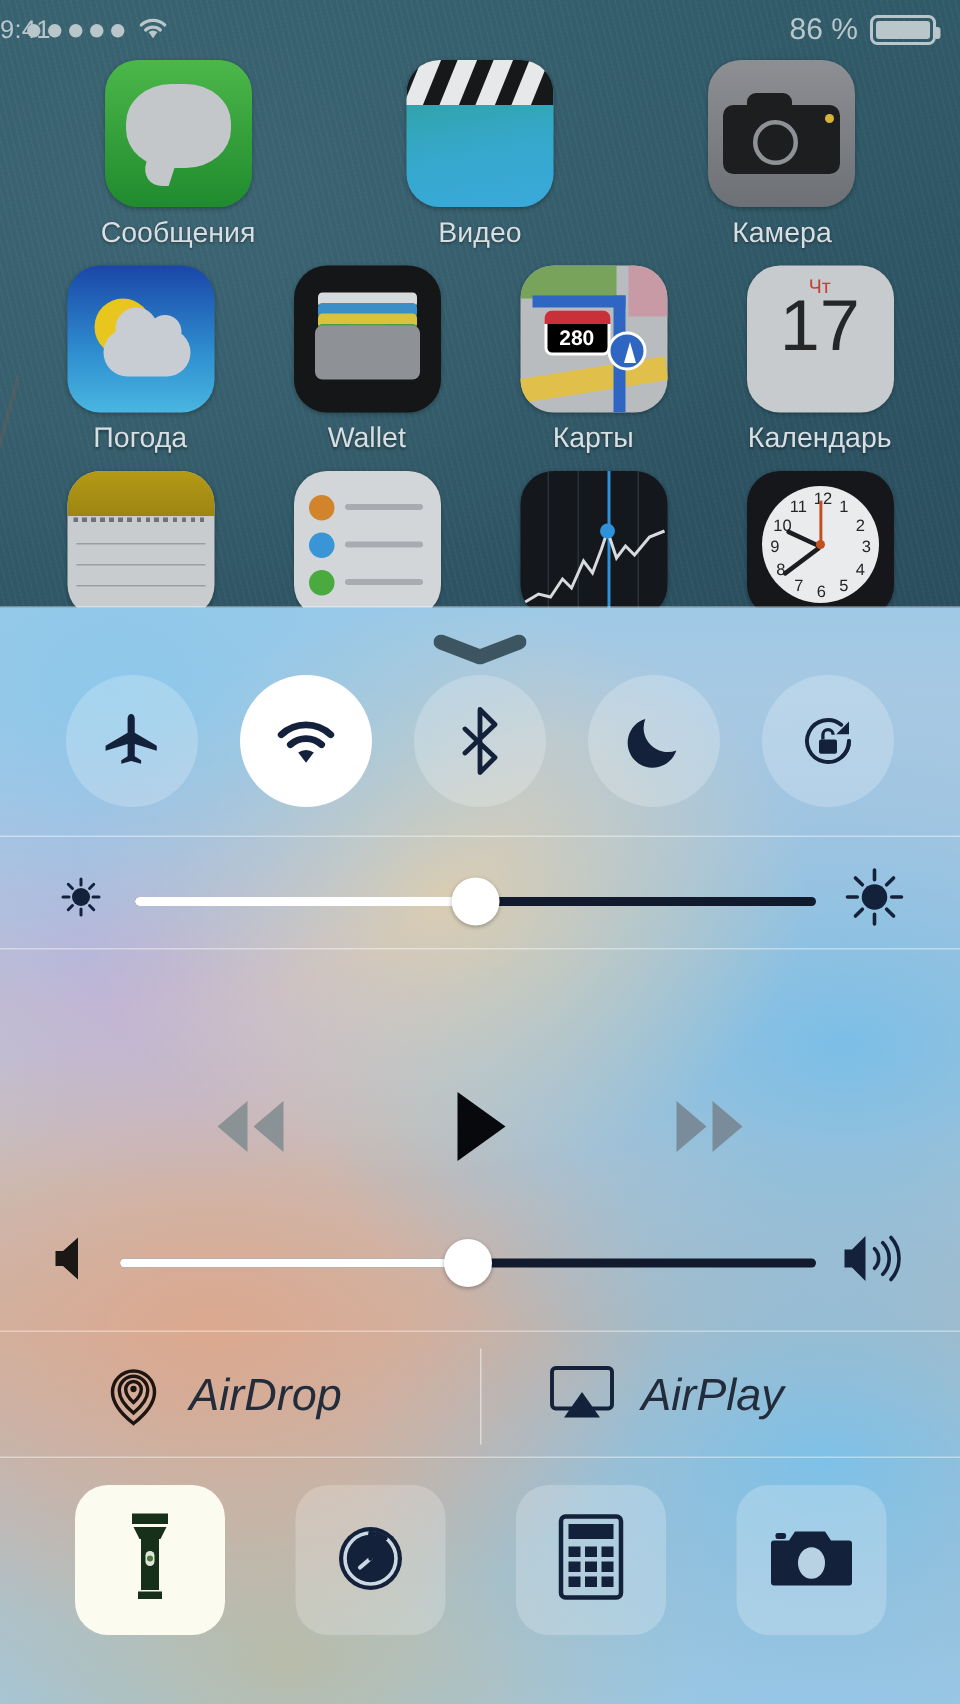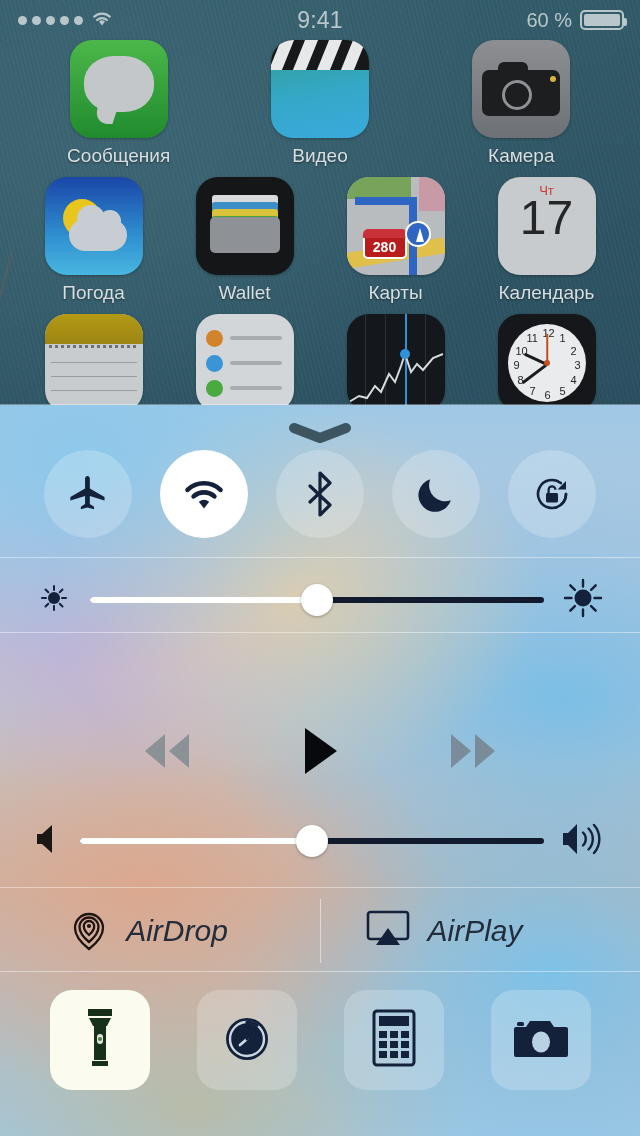--- a/index.html
+++ b/index.html
@@ -27,22 +27,22 @@
 
   
   #statusbar{
     position:absolute; top:0; left:0; width:640px; height:40px;
     display:flex; align-items:center; color:#b9c6ca; z-index:6;
   }
   #sb-left{position:absolute; left:18px; display:flex; align-items:center; gap:7px;}
   .sig-dots{display:flex; gap:5px;}
   .sig-dots i{width:9px;height:9px;border-radius:50%;background:#b9c6ca;display:block;}
   #sb-center{
-    position:absolute;left:0;right:0;text-align:center;
-    font-size:23px;letter-spacing:.2px;color:#b9c6ca;
+    position:absolute;left:0;right:0;text-align:left;
+    font-size:17px;letter-spacing:.2px;color:#b9c6ca;
   }
   #sb-right{position:absolute;right:16px;display:flex;align-items:center;gap:8px;}
   #battery-pct{font-size:20px;color:#b9c6ca;}
   .battery{
     width:44px;height:20px;border:2px solid #b9c6ca;border-radius:5px;
     position:relative;padding:2px;
   }
   .battery i{display:block;height:100%;background:#b9c6ca;border-radius:2px;}
   .battery:after{
     content:"";position:absolute;right:-5px;top:6px;width:3px;height:8px;
@@ -102,22 +102,22 @@
     content:"";position:absolute;left:22px;top:0;width:26px;height:11px;background:#8e9297;
     border-radius:0 0 13px 13px;
   }
   
   .ic-maps{background:#b9bcbe;}
   .m-green{position:absolute;left:0;top:0;width:64px;height:22px;background:#77a35a;}
   .m-pink{position:absolute;right:0;top:0;width:26px;height:34px;background:#c79aa6;}
   .m-road{position:absolute;background:#2f66c4;}
   .m-yellow{position:absolute;left:0;bottom:14px;width:98px;height:16px;background:#e0c04a;transform:rotate(-9deg);}
   .shield{
-    position:absolute;left:16px;top:52px;width:44px;height:30px;border-radius:5px;
-    background:#b91c1c;border:2px solid #fff;display:flex;align-items:flex-end;
+    position:absolute;left:16px;top:30px;width:44px;height:30px;border-radius:5px;
+    background:#000000;border:2px solid #fff;display:flex;align-items:flex-end;
     justify-content:center;
   }
   .shield span{font-size:14px;color:#fff;font-weight:bold;line-height:1;padding-bottom:3px;}
   .shield:before{content:"";position:absolute;left:-2px;top:-2px;right:-2px;height:9px;background:#c8303a;border-radius:5px 5px 0 0;}
   .m-pin{position:absolute;right:14px;top:44px;width:26px;height:26px;border-radius:50%;background:#2f66c4;border:2px solid #fff;}
   .m-pin:after{content:"";position:absolute;left:9px;top:5px;border-left:4px solid transparent;border-right:4px solid transparent;border-bottom:14px solid #fff;}
   
   .ic-calendar{background:#c8cbcd;display:flex;flex-direction:column;align-items:center;}
   .cal-dow{font-size:13px;color:#cc3b33;margin-top:7px;line-height:1;}
   .cal-day{font-size:48px;color:#242628;line-height:.95;font-weight:300;margin-top:-2px;}
@@ -234,21 +234,21 @@
     <span>
       <svg width="24" height="18" viewBox="0 0 24 18">
         <path d="M12 16.5l-3-4.1a5 5 0 016 0z" fill="#b9c6ca"></path>
         <path d="M4.2 7.6a11.5 11.5 0 0115.6 0" stroke="#b9c6ca" stroke-width="2.2" fill="none" stroke-linecap="round"></path>
         <path d="M7.1 11a7.4 7.4 0 019.8 0" stroke="#b9c6ca" stroke-width="2.2" fill="none" stroke-linecap="round"></path>
       </svg>
     </span>
   </div>
   <div id="sb-center">9:41</div>
   <div id="sb-right">
-    <span id="battery-pct">60 %</span>
+    <span id="battery-pct">86 %</span>
     <span class="battery">
         <i></i>
       </span>
   </div>
 </div>
 
 <div id="homescreen">
 
   <div class="app-row">
     <div class="app">

